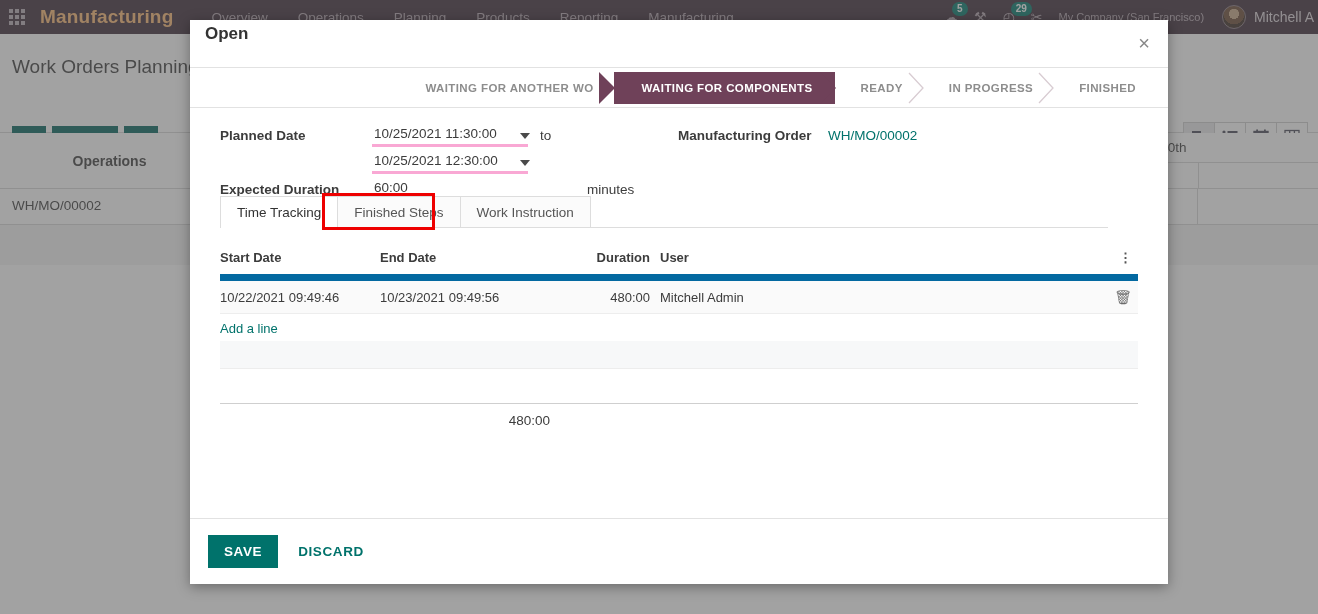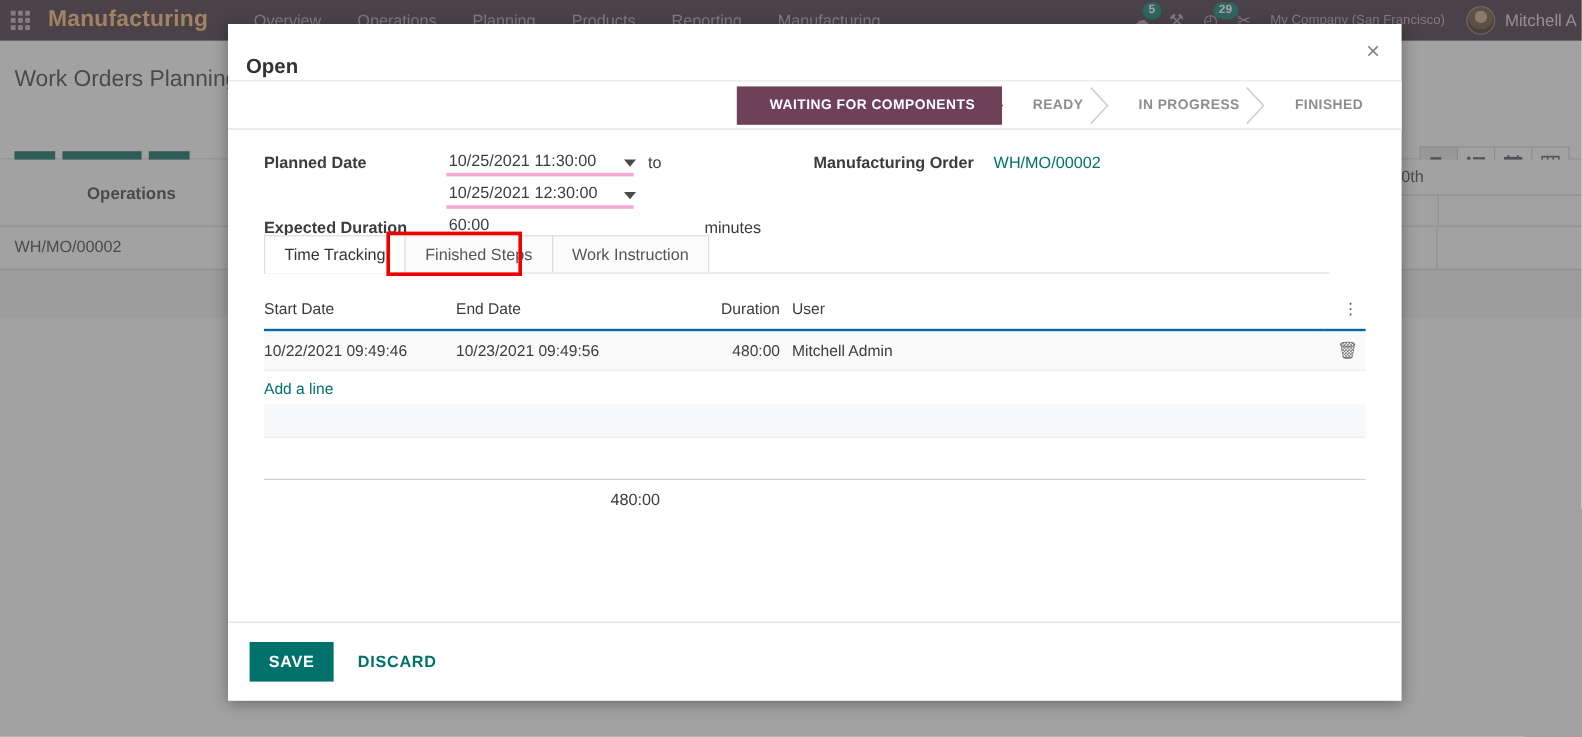--- a/index.html
+++ b/index.html
@@ -140,21 +140,21 @@
     width: 978px; height: 564px;
     background: #ffffff;
     box-shadow: 0 3px 12px rgba(0,0,0,.35);
     display: flex; flex-direction: column;
   }
   .modal-head {
     height: 48px; flex: none; position: relative;
     border-bottom: 1px solid #e2e2e2;
   }
   .modal-title {
-    position: absolute; left: 15px; top: 26px;
+    position: absolute; left: 15px; top: 4px;
     font-size: 17px; color: #333; font-weight: bold;
   }
   .modal-close {
     position: absolute; right: 12px; top: 11px;
     font-size: 20px; color: #888; line-height: 1;
     cursor: pointer; padding: 2px 6px;
   }
 
   
   .statusbar {
@@ -217,23 +217,23 @@
   .tab.active { background: #ffffff; color: #333; height: 32px; z-index: 2; }
   .tab-annot {
     position: absolute; border: 3px solid #ee0000;
     pointer-events: none; z-index: 5;
   }
 
   
   .list-area { flex: 1; padding: 18px 30px 0 30px; position: relative; }
   table.lines { width: 100%; border-collapse: collapse; table-layout: fixed; }
   table.lines th {
-    font-size: 13px; color: #3c3c3c; font-weight: normal;
+    font-size: 13px; color: #3c3c3c; font-weight: bold;
     text-align: left; padding: 4px 6px 9px 0;
-    border-bottom: 2px solid #0369a1;
+    border-bottom: 7px solid #0369a1;
   }
   table.lines th.num, table.lines td.num { text-align: right; padding-right: 10px; }
   table.lines td {
     font-size: 13px; color: #3c3c3c; padding: 8px 6px 8px 0;
     border-bottom: 1px solid #ededed; background: #fafafa;
   }
   .opt-dots {
     display: inline-block; line-height: 3px; color: #555;
     font-size: 13px; letter-spacing: 0; cursor: pointer;
   }
@@ -381,20 +381,28 @@
 
 <div id="modal">
 
   <div class="modal-head">
     <div class="modal-title">Open</div>
     <div class="modal-close">×</div>
   </div>
 
   <div class="statusbar">
     <div class="steps">
+      <div class="step first">
+        <span>WAITING FOR ANOTHER WO</span>
+        <span class="chev">
+          <svg width="16" height="32" viewBox="0 0 16 32">
+              <polygon class="chev-fill" points="0,0 16,16 0,32" fill="#6f4159"></polygon>
+            </svg>
+        </span>
+      </div>
       <div class="step active">
         <span>WAITING FOR COMPONENTS</span>
         <span class="chev">
           <svg width="16" height="32" viewBox="0 0 16 32">
               <polygon class="chev-fill" points="0,0 16,16 0,32" fill="#6f4159"></polygon>
             </svg>
         </span>
       </div>
       <div class="step">
         <span>READY</span>

